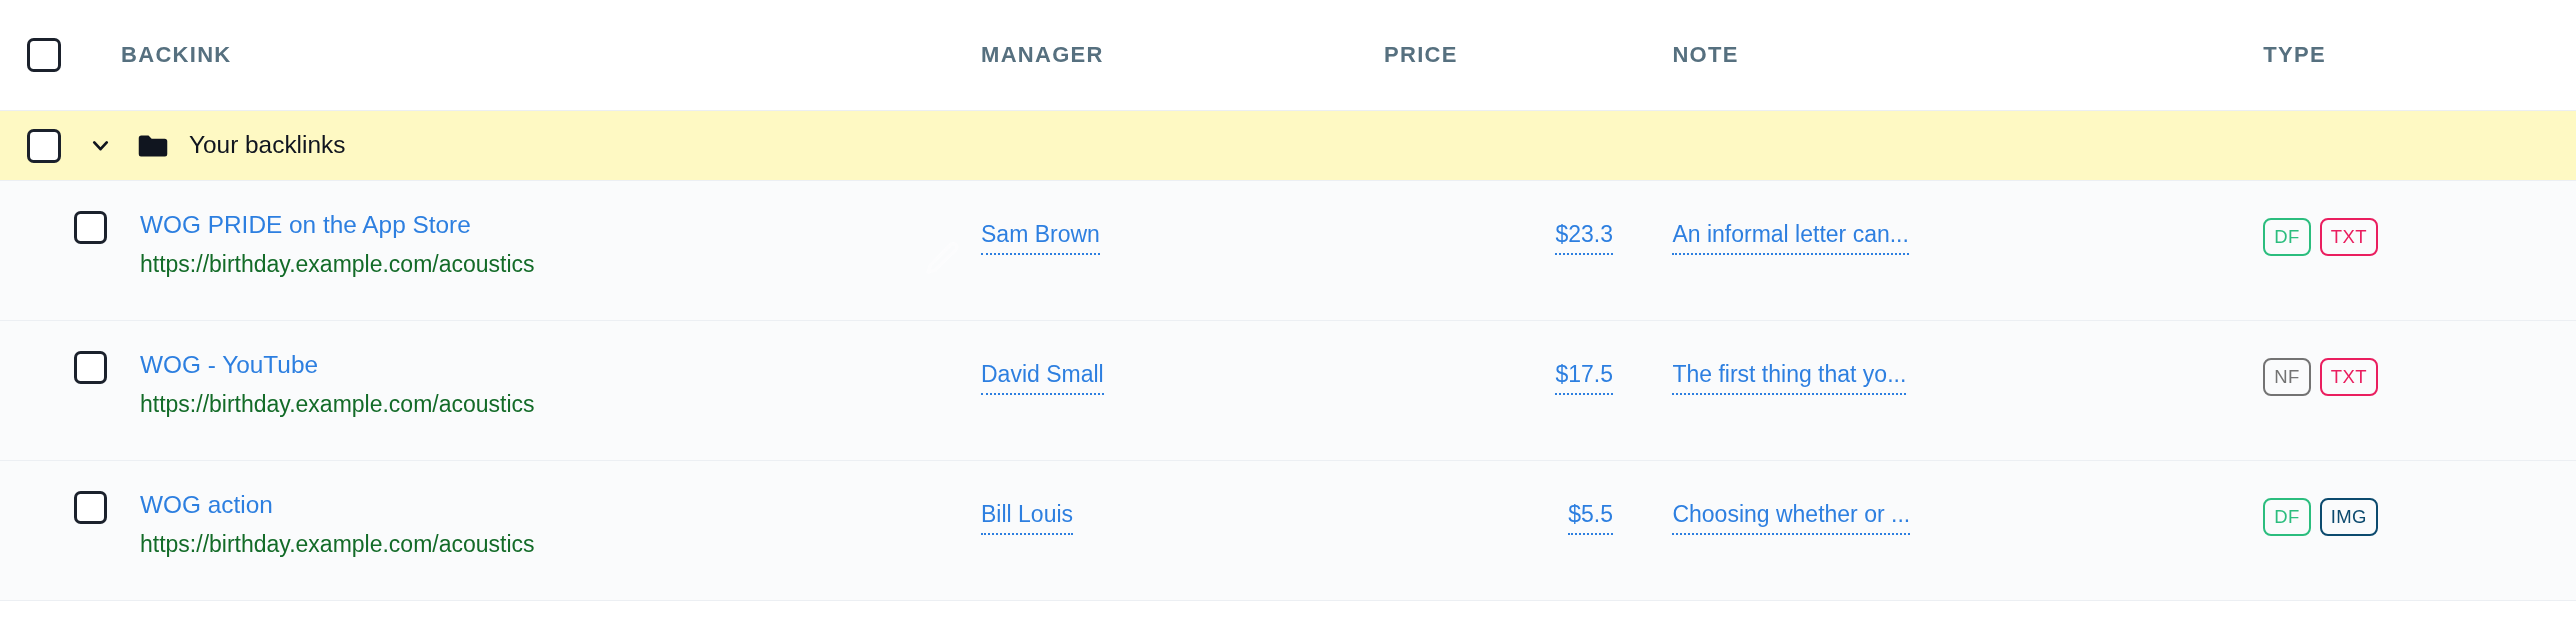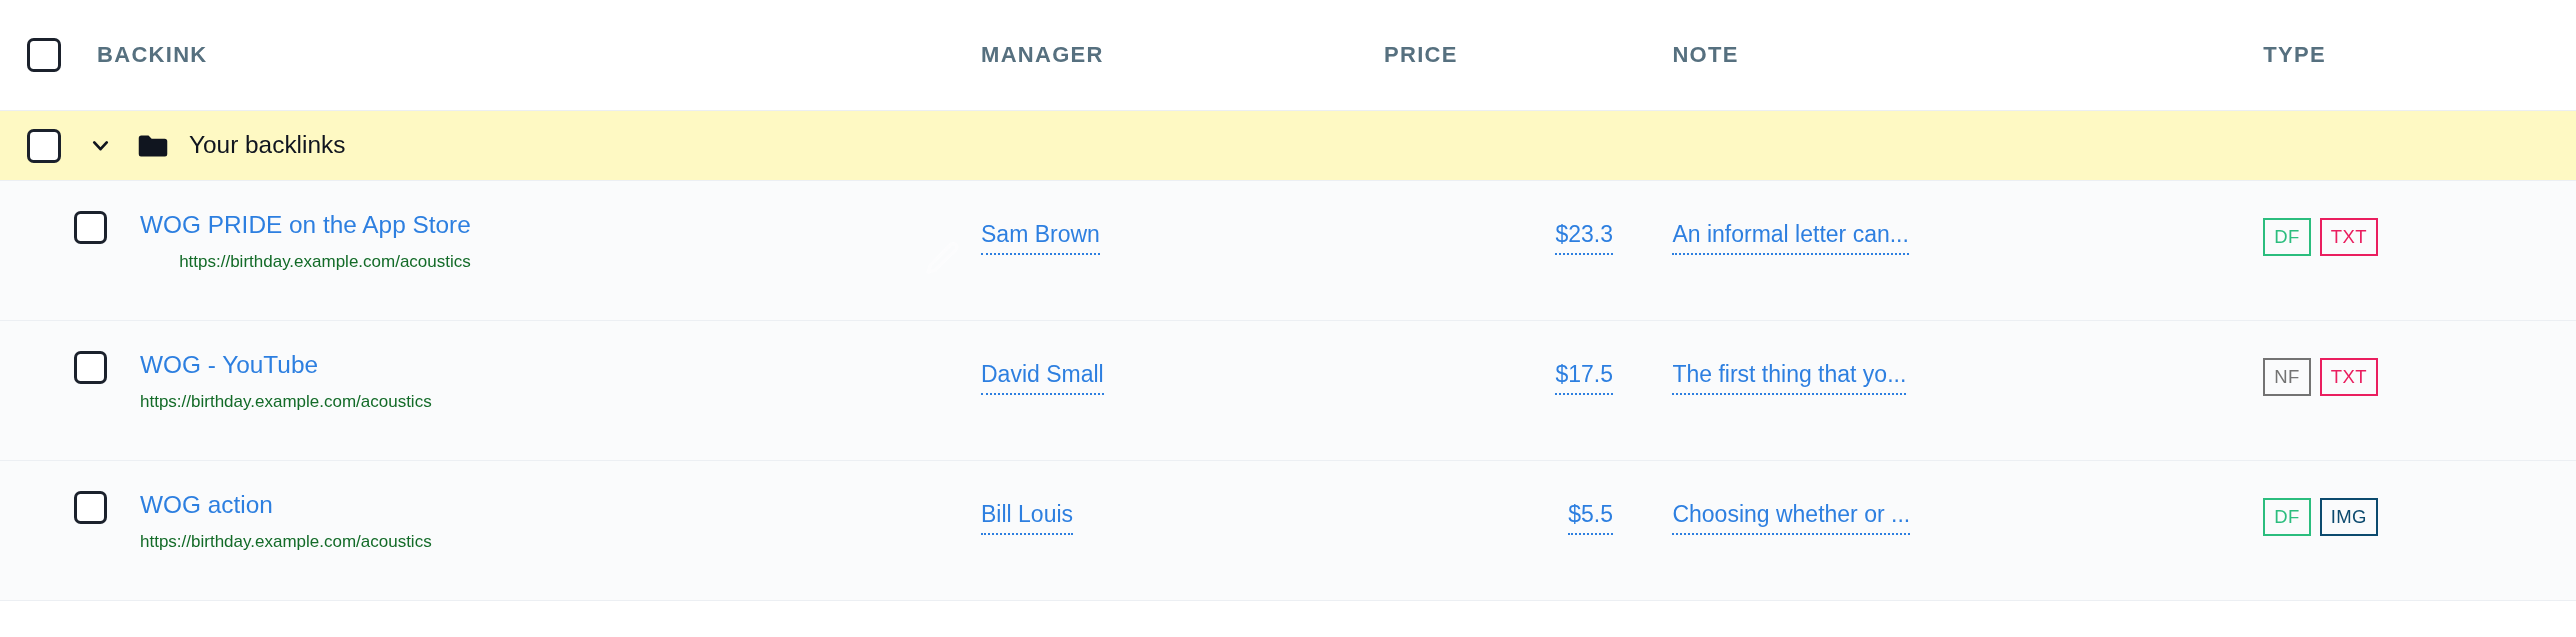--- a/index.html
+++ b/index.html
@@ -50,20 +50,21 @@
     color: #56707f;
     text-transform: uppercase;
     line-height: 1;
     white-space: nowrap;
   }
   .header-row .col-backlink {
     display: flex;
     align-items: center;
     padding-left: 27px;
     box-sizing: border-box;
+    gap: 24px;
   }
   .header-row .col-backlink .header-label { margin-left: 36px; }
   .header-row .col-price { text-align: left; }
 
   
   .checkbox {
     width: 34px;
     height: 34px;
     border: 3.7px solid #1b212c;
     border-radius: 6.7px;
@@ -141,21 +142,21 @@
   .backlink-title {
     font-size: 24.4px;
     color: #2d7fe0;
     line-height: 1;
     white-space: nowrap;
     cursor: pointer;
     margin-top: 1.5px;
   }
   .backlink-url {
     margin-top: 16.3px;
-    font-size: 17px;
+    font-size: 23px;
     color: #136b28;
     line-height: 1;
     white-space: nowrap;
     text-align: right;
   }
 
   .cell-link {
     font-size: 23px;
     color: #2d7fe0;
     line-height: 1;
@@ -176,21 +177,21 @@
     display: flex;
     align-items: flex-start;
     padding-left: 13.3px;
     box-sizing: border-box;
     padding-top: 7.4px;
   }
   .badge {
     font-size: 18.5px;
     line-height: 1;
     padding: 7.4px 9px 8.1px 9px;
-    border-radius: 0;
+    border-radius: 8px;
     border: 2.2px solid currentColor;
     margin-right: 9px;
     background: transparent;
     letter-spacing: 0.4px;
     cursor: pointer;
     white-space: nowrap;
   }
 
   
   .edit-pencil {

